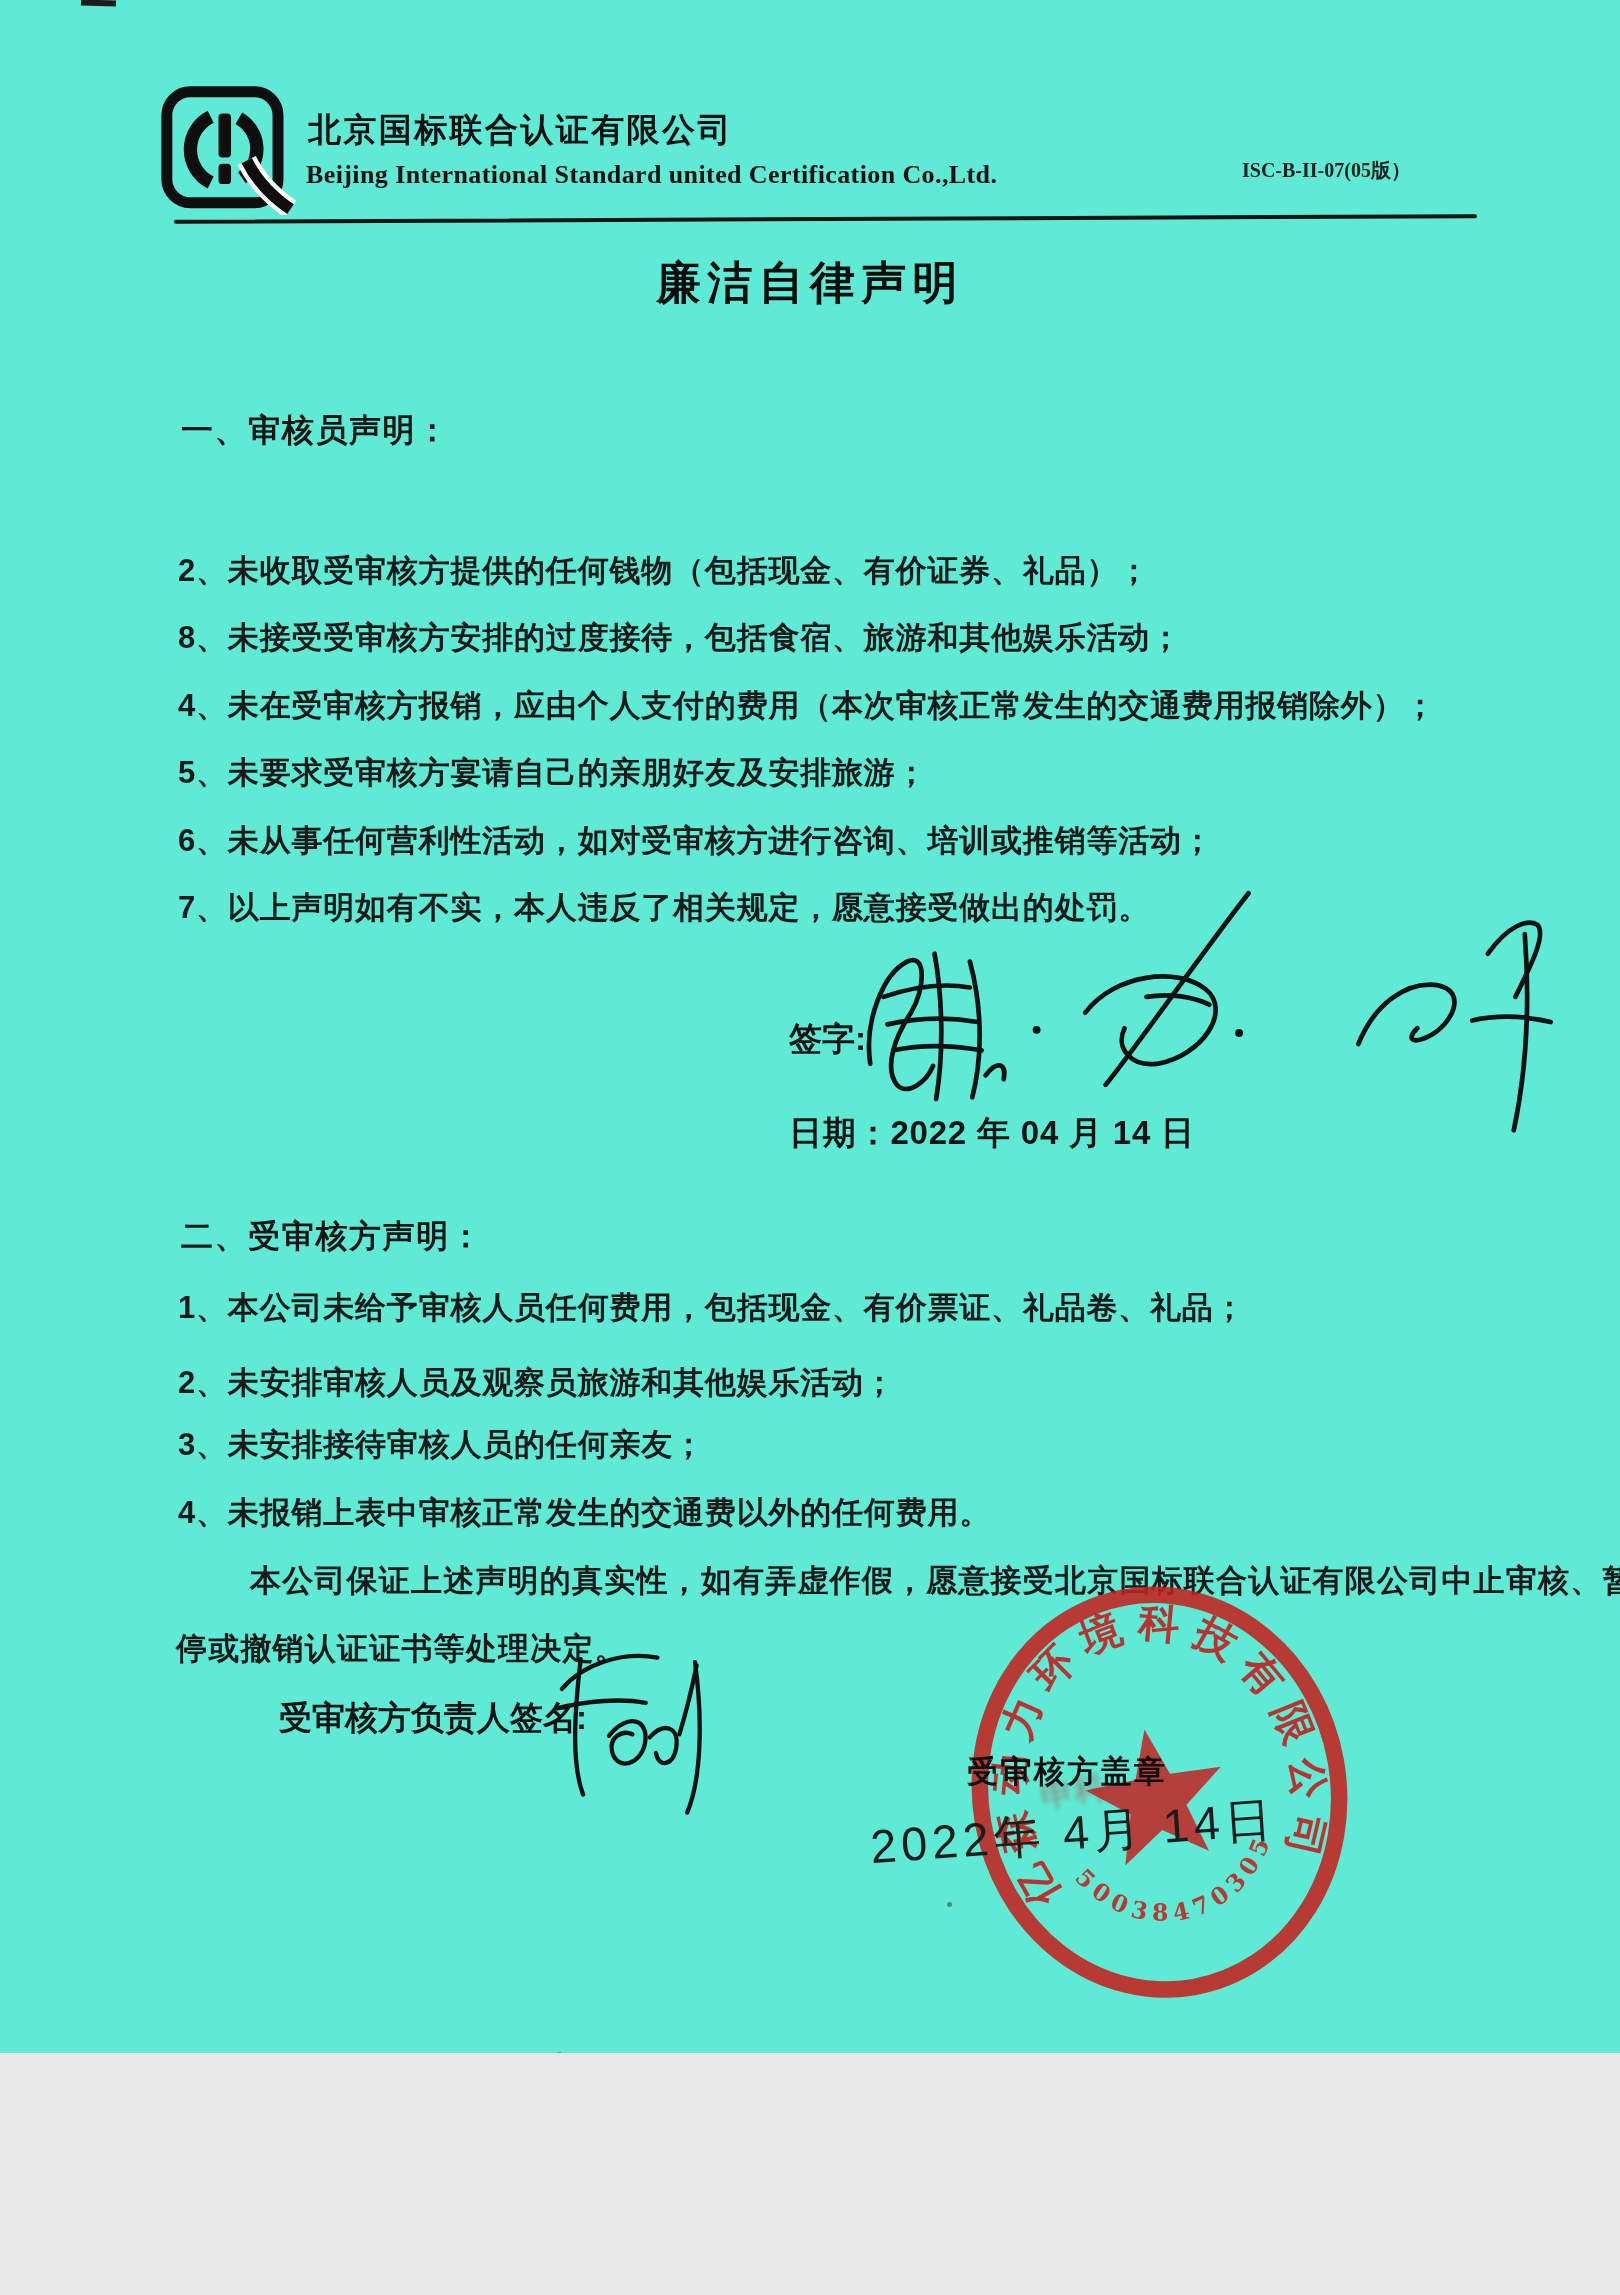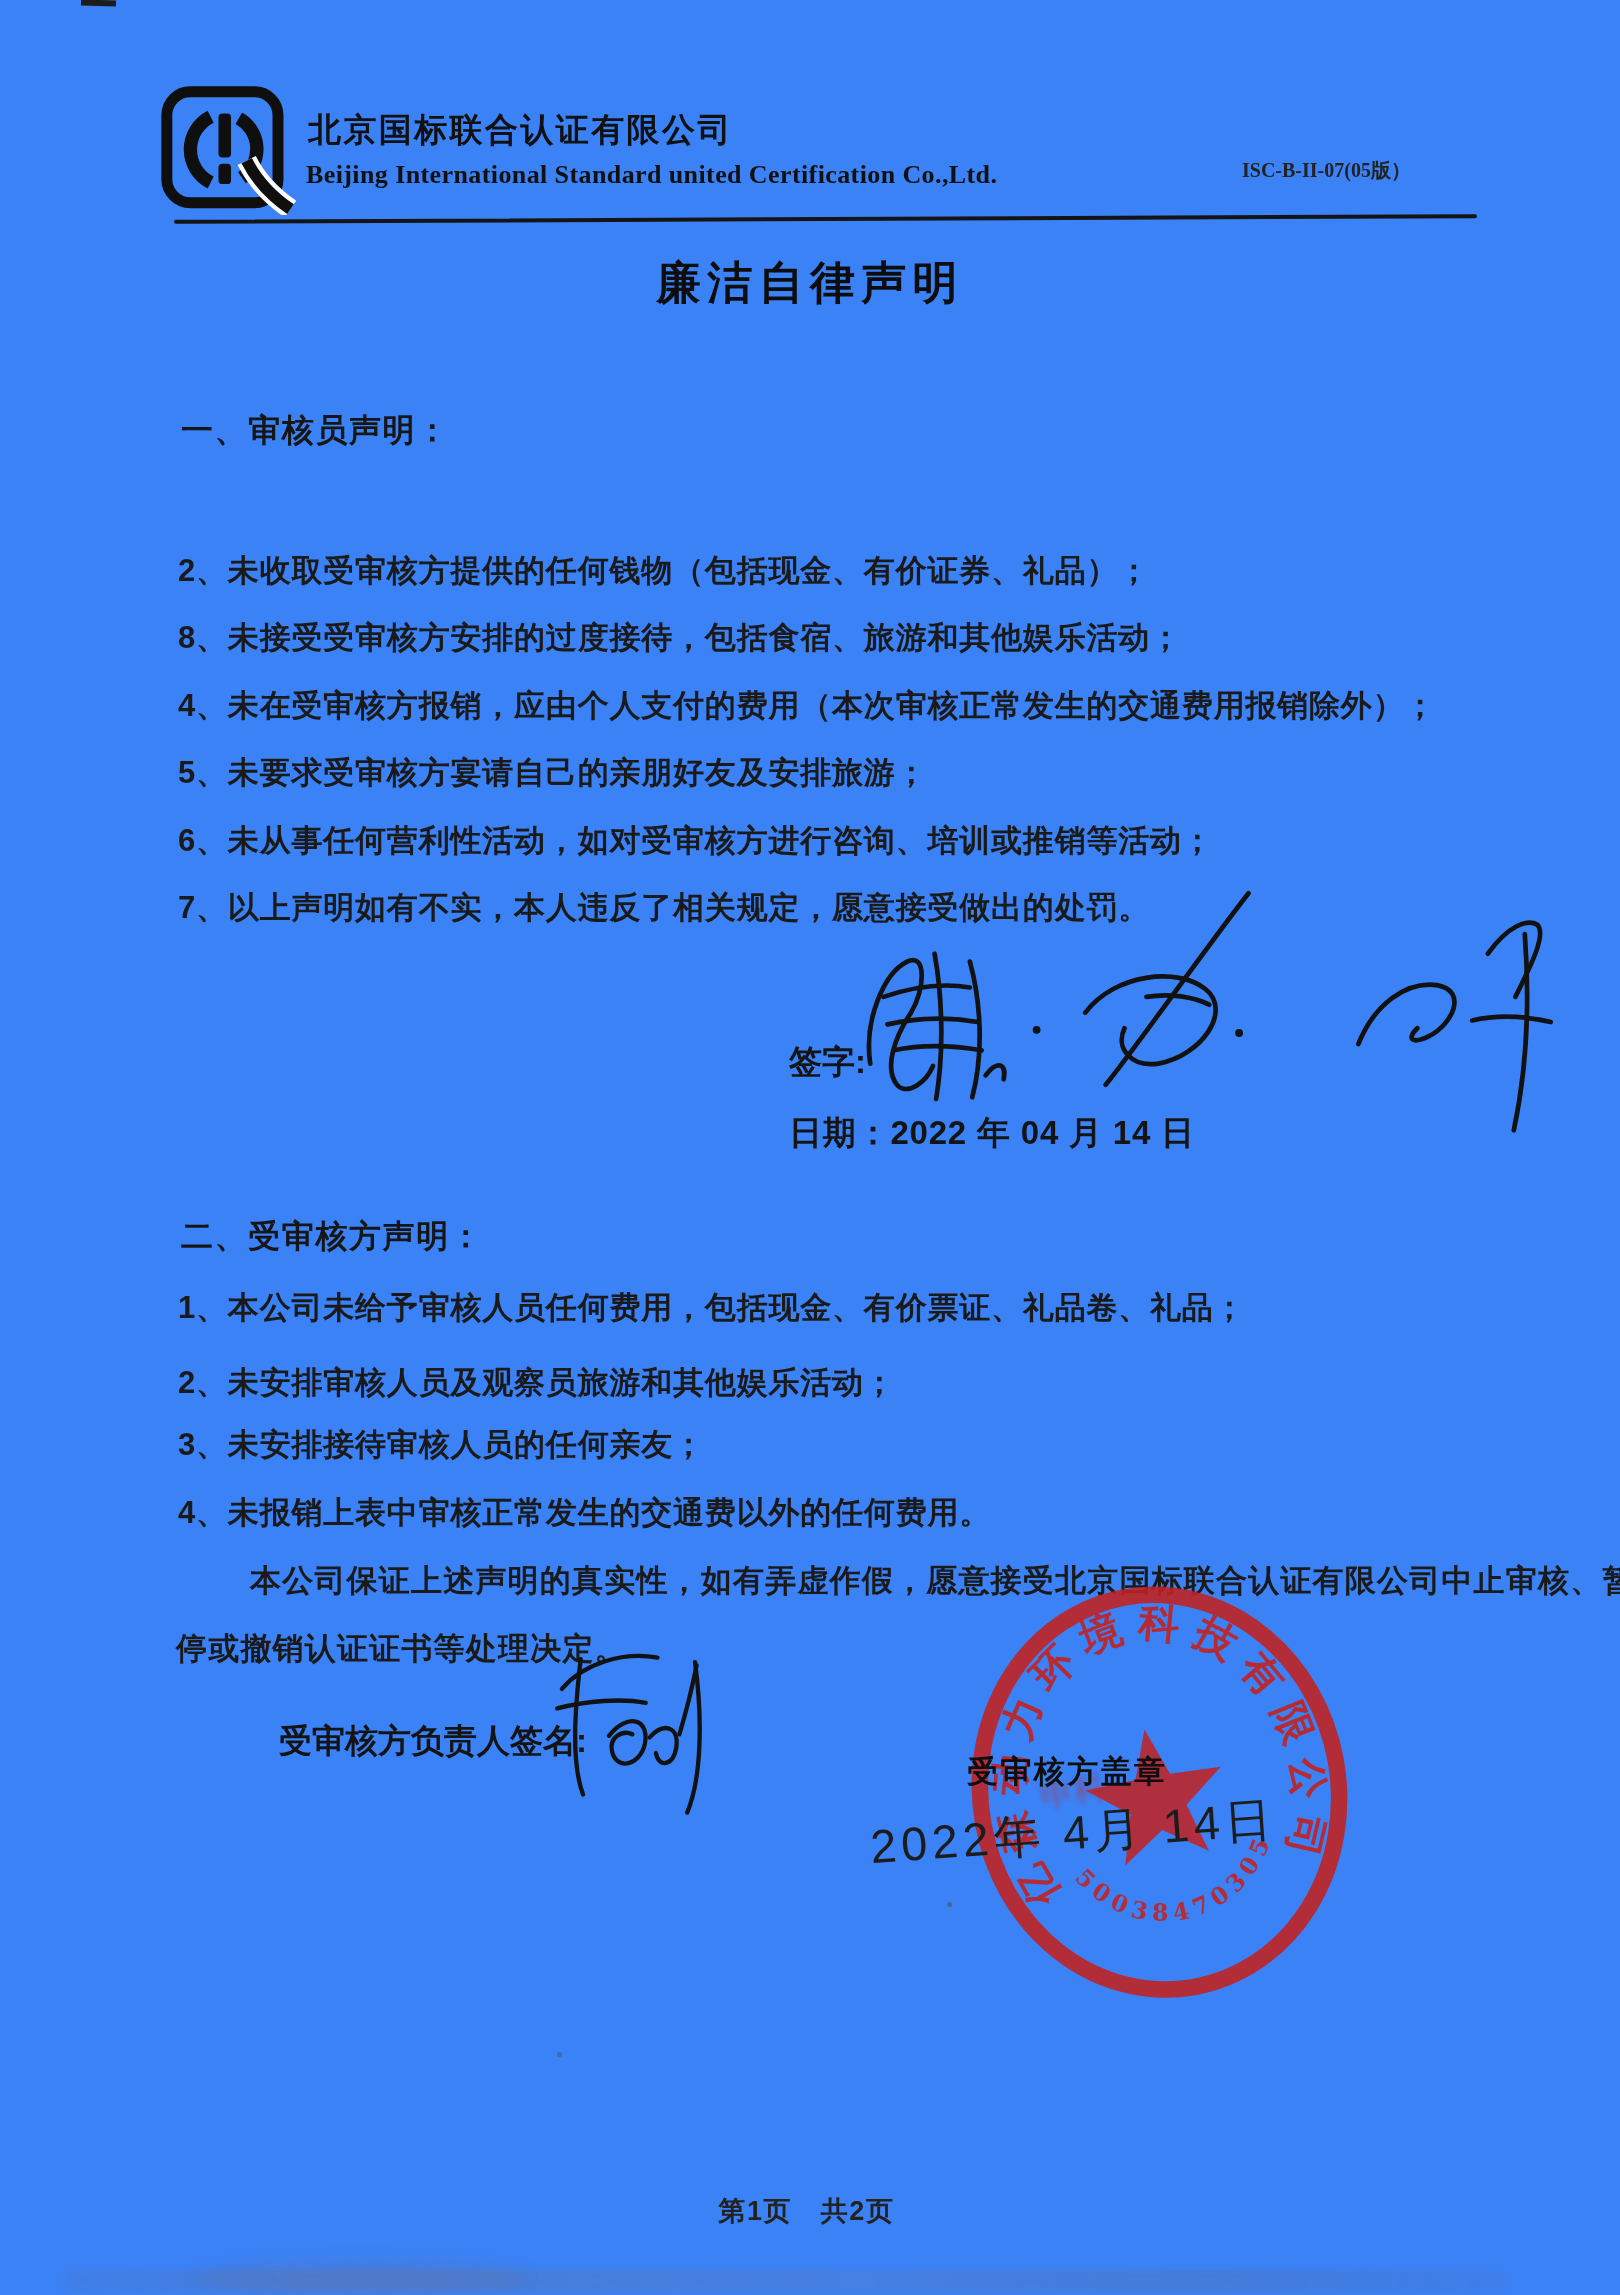--- a/index.html
+++ b/index.html
@@ -1,32 +1,32 @@
 <!DOCTYPE html>
 <html style="font-size:12.6px"><head>
 <meta charset="utf-8">
 <style>
   html,body{margin:0;padding:0;background:#e8e8e8;}
   #page{
-    position:relative;width:1620px;height:2295px;margin:0 auto;
-    background:#3b82f6;overflow:hidden;
+    position:relative;width:1620px;height:2053px;margin:0 auto;
+    background:#5eead4;overflow:hidden;
     font-family:"Liberation Sans",sans-serif;color:#161616;
   }
   .abs{position:absolute;}
   
   .company-cn{font-size:33px;font-weight:700;letter-spacing:2.4px;color:#111;}
   .company-en{font-size:26px;font-family:"Liberation Serif","DejaVu Serif",serif;font-weight:700;letter-spacing:0.4px;color:#111;}
   .doc-number{font-size:20px;font-family:"Liberation Serif","DejaVu Serif",serif;font-weight:700;color:#222;}
   .header-rule{left:174px;top:217px;width:1303px;height:3.9px;background:#141414;transform:rotate(-.25deg);border-radius:2.4px;}
   .doc-title{left:50%;top:253px;transform:translateX(-50%);font-size:45px;font-weight:800;letter-spacing:6.3px;color:#0d0d0d;white-space:nowrap;}
   
   .sec-heading{font-size:32px;font-weight:700;letter-spacing:1.6px;white-space:nowrap;}
   .item{font-size:31px;font-weight:600;letter-spacing:0.8px;white-space:nowrap;color:#1a1a1a;}
   .para-line{font-size:31px;font-weight:600;letter-spacing:1.2px;white-space:nowrap;color:#1a1a1a;}
-  .sign-label{font-size:33px;font-weight:700;color:#141414;white-space:nowrap;margin-top:23px;}
+  .sign-label{font-size:33px;font-weight:700;color:#141414;white-space:nowrap;}
   .date-line{font-size:33px;font-weight:700;letter-spacing:0.8px;color:#141414;white-space:nowrap;}
   .footer-page{font-size:27px;font-weight:700;letter-spacing:1.6px;color:#222;}
   
   #stamp-wrap{left:972px;top:1584px;width:377px;height:428px;z-index:2;}
   #stamp-wrap svg{transform:rotate(-10deg);}
   .stamp-caption{left:967px;top:1751px;font-size:31px;font-weight:800;letter-spacing:2.4px;color:#0e0e0e;z-index:4;white-space:nowrap;}
   .hand-date{left:870px;top:1802px;font-size:47px;font-weight:500;color:#1c1c1c;letter-spacing:4.7px;transform:rotate(-4deg);z-index:4;white-space:nowrap;}
   
   .edge-mark-top{left:81px;top:0;width:35px;height:5.5px;background:#1c1c1c;transform:rotate(1.5deg);}
   .ink-dot{width:4.7px;height:4.7px;border-radius:50%;background:#555;}

